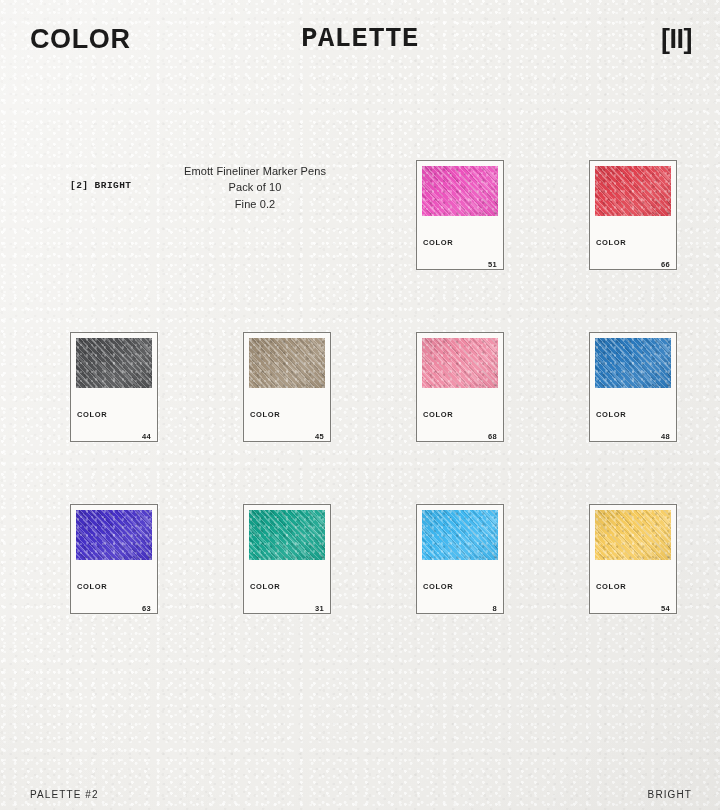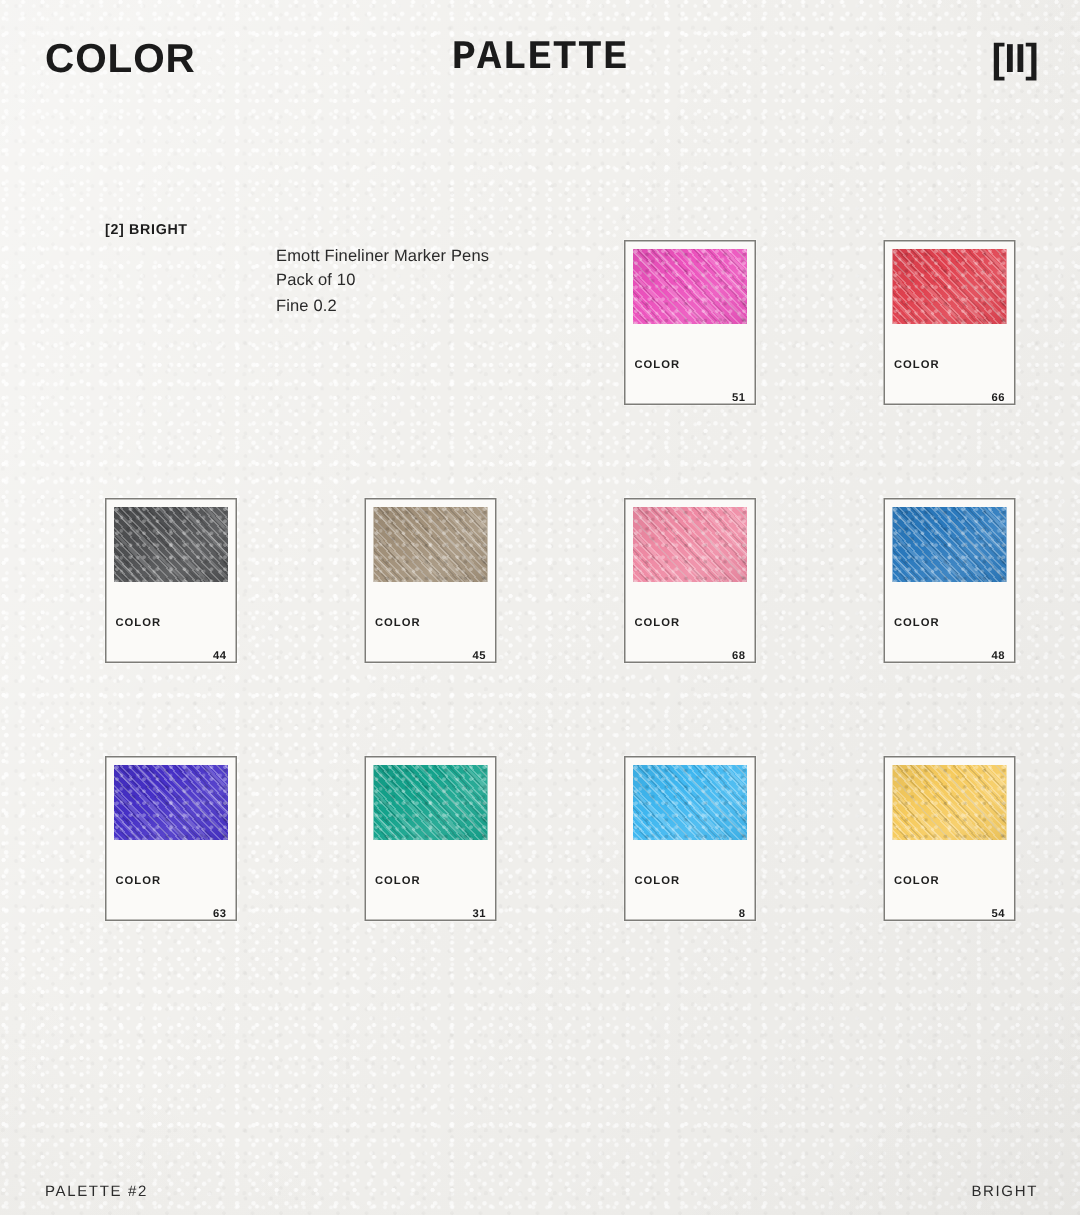--- a/index.html
+++ b/index.html
@@ -40,20 +40,21 @@
     position: absolute;
     inset: 0;
     pointer-events: none;
     background: linear-gradient(118deg, rgba(255,255,255,0.42) 0%, rgba(255,255,255,0) 38%, rgba(0,0,0,0.015) 72%, rgba(0,0,0,0.03) 100%);
   }
 
   #content {
     position: absolute;
     inset: 0;
     z-index: 3;
+    text-align: center;
   }
 
   
   .hdr {
     position: absolute;
     top: 26px;
     font-size: 27px;
     font-weight: 700;
     letter-spacing: 0.6px;
     color: #1b1b1b;
@@ -61,26 +62,27 @@
     white-space: nowrap;
   }
   #hdr-left  { left: 30px; }
   #hdr-mid   { left: 50%; transform: translateX(-50%); font-family: Liberation Mono, monospace; }
   #hdr-right { right: 28px; letter-spacing: -0.5px; }
 
   
   #info-tag {
     position: absolute;
     left: 70px;
-    top: 148px;
+    top: 180px;
     font-size: 9.5px;
     font-weight: 700;
     letter-spacing: 0.45px;
     color: #1d1d1d;
     white-space: nowrap;
+    font-family: Liberation Mono, monospace;
   }
   #info-lines {
     position: absolute;
     left: 184px;
     top: 163px;
     font-size: 11px;
     font-weight: 400;
     color: #2a2a2a;
     line-height: 16.4px;
     letter-spacing: 0.1px;

